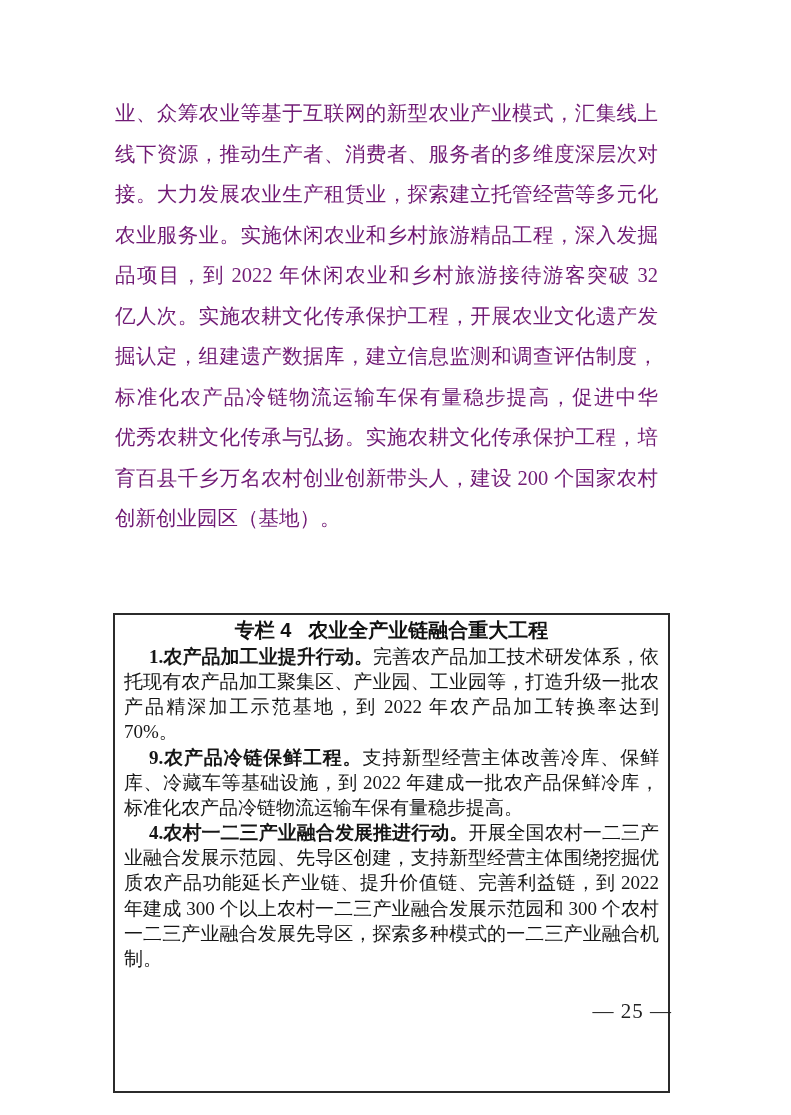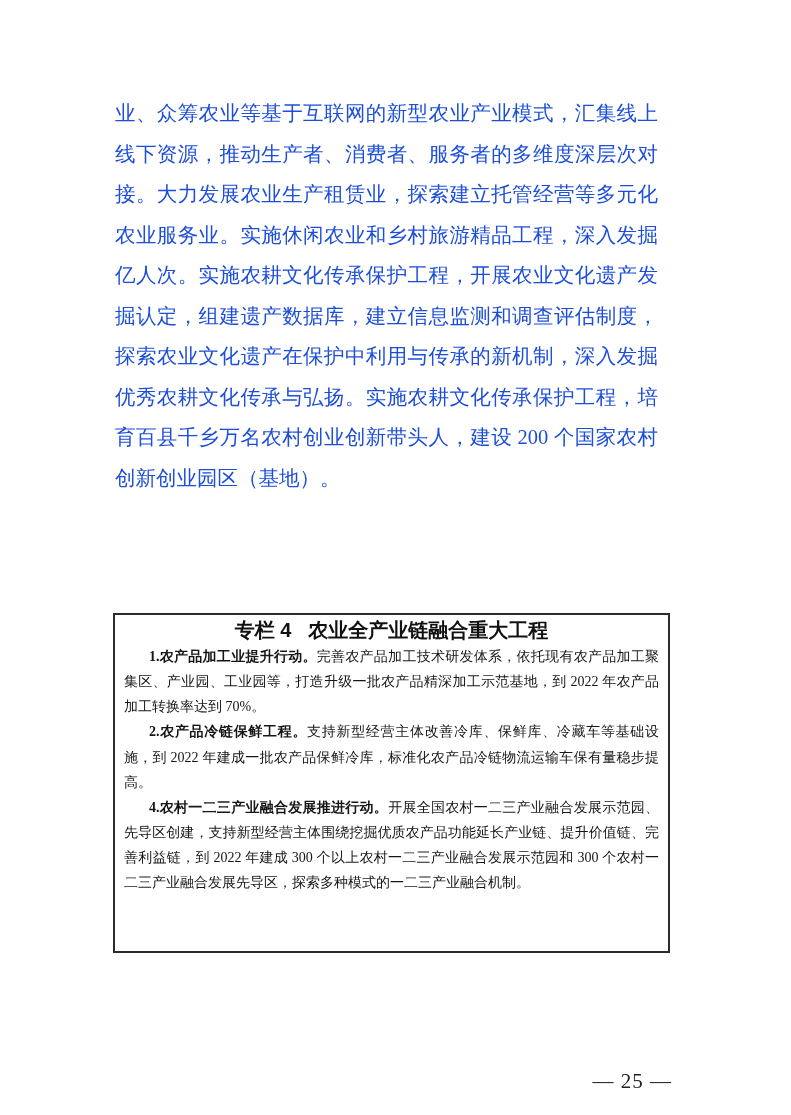--- a/index.html
+++ b/index.html
@@ -15,102 +15,103 @@
     color: #1c1c1c;
   }
   
   .body-text {
     position: absolute;
     left: 115px;
     top: 93px;
     width: 543px;
     font-size: 20.5px;
     line-height: 40.55px;
-    color: #1d4ed8;
+    color: #701a75;
   }
   .body-line {
     text-align: justify;
     text-align-last: justify;
     overflow: hidden;
     white-space: nowrap;
     height: 40.55px;
   }
   .body-line:last-child {
     text-align-last: left;
   }
   
   .callout {
     position: absolute;
     left: 113px;
     top: 613px;
     width: 557px;
-    height: 340px;
+    height: 480px;
     border: 2px solid #2b2b2b;
     padding: 2px 9px 0 9px;
     overflow: hidden;
   }
   .callout-title {
     text-align: center;
     font-family: "Liberation Sans", "DejaVu Sans", sans-serif;
     font-weight: bold;
     font-size: 20px;
     line-height: 27px;
     color: #111;
     white-space: nowrap;
   }
   .callout-title .callout-label {
     margin-right: 0.85em;
   }
   .callout-item {
-    font-size: 14px;
+    font-size: 19px;
     line-height: 25.15px;
     text-align: justify;
     text-indent: 25px;
     color: #161616;
   }
   .callout-item .item-heading {
     font-weight: bold;
   }
   
   .page-number {
     position: absolute;
-    top: 1069px;
+    top: 999px;
     right: 119px;
     font-size: 21px;
     letter-spacing: 1px;
     color: #222;
     white-space: nowrap;
   }
 </style>
 </head>
 <body>
 
 <div class="page">
 
   <div class="body-text">
       <div class="body-line">业、众筹农业等基于互联网的新型农业产业模式，汇集线上</div>
       <div class="body-line">线下资源，推动生产者、消费者、服务者的多维度深层次对</div>
       <div class="body-line">接。大力发展农业生产租赁业，探索建立托管经营等多元化</div>
       <div class="body-line">农业服务业。实施休闲农业和乡村旅游精品工程，深入发掘</div>
+      <div class="body-line">品项目，到 2022 年休闲农业和乡村旅游接待游客突破 32</div>
       <div class="body-line">亿人次。实施农耕文化传承保护工程，开展农业文化遗产发</div>
       <div class="body-line">掘认定，组建遗产数据库，建立信息监测和调查评估制度，</div>
-      <div class="body-line">探索农业文化遗产在保护中利用与传承的新机制，深入发掘</div>
+      <div class="body-line">标准化农产品冷链物流运输车保有量稳步提高，促进中华</div>
       <div class="body-line">优秀农耕文化传承与弘扬。实施农耕文化传承保护工程，培</div>
       <div class="body-line">育百县千乡万名农村创业创新带头人，建设 200 个国家农村</div>
       <div class="body-line">创新创业园区（基地）。</div>
     </div>
 
   <div class="callout">
     <div class="callout-title">
       <span class="callout-label">专栏 4</span><span>农业全产业链融合重大工程</span>
     </div>
 
     <p class="callout-item"><span class="item-heading">1.农产品加工业提升行动。</span><span>完善农产品加工技术研发体系，依托现有农产品加工聚集区、产业园、工业园等，打造升级一批农产品精深加工示范基地，到 2022 年农产品加工转换率达到 70%。</span></p>
 
-    <p class="callout-item"><span class="item-heading">2.农产品冷链保鲜工程。</span><span>支持新型经营主体改善冷库、保鲜库、冷藏车等基础设施，到 2022 年建成一批农产品保鲜冷库，标准化农产品冷链物流运输车保有量稳步提高。</span></p>
+    <p class="callout-item"><span class="item-heading">9.农产品冷链保鲜工程。</span><span>支持新型经营主体改善冷库、保鲜库、冷藏车等基础设施，到 2022 年建成一批农产品保鲜冷库，标准化农产品冷链物流运输车保有量稳步提高。</span></p>
 
 
     <p class="callout-item"><span class="item-heading">4.农村一二三产业融合发展推进行动。</span><span>开展全国农村一二三产业融合发展示范园、先导区创建，支持新型经营主体围绕挖掘优质农产品功能延长产业链、提升价值链、完善利益链，到 2022 年建成 300 个以上农村一二三产业融合发展示范园和 300 个农村一二三产业融合发展先导区，探索多种模式的一二三产业融合机制。</span></p>
   </div>
 
   <div class="page-number">— 25 —</div>
 
 </div>
 
 </body></html>

